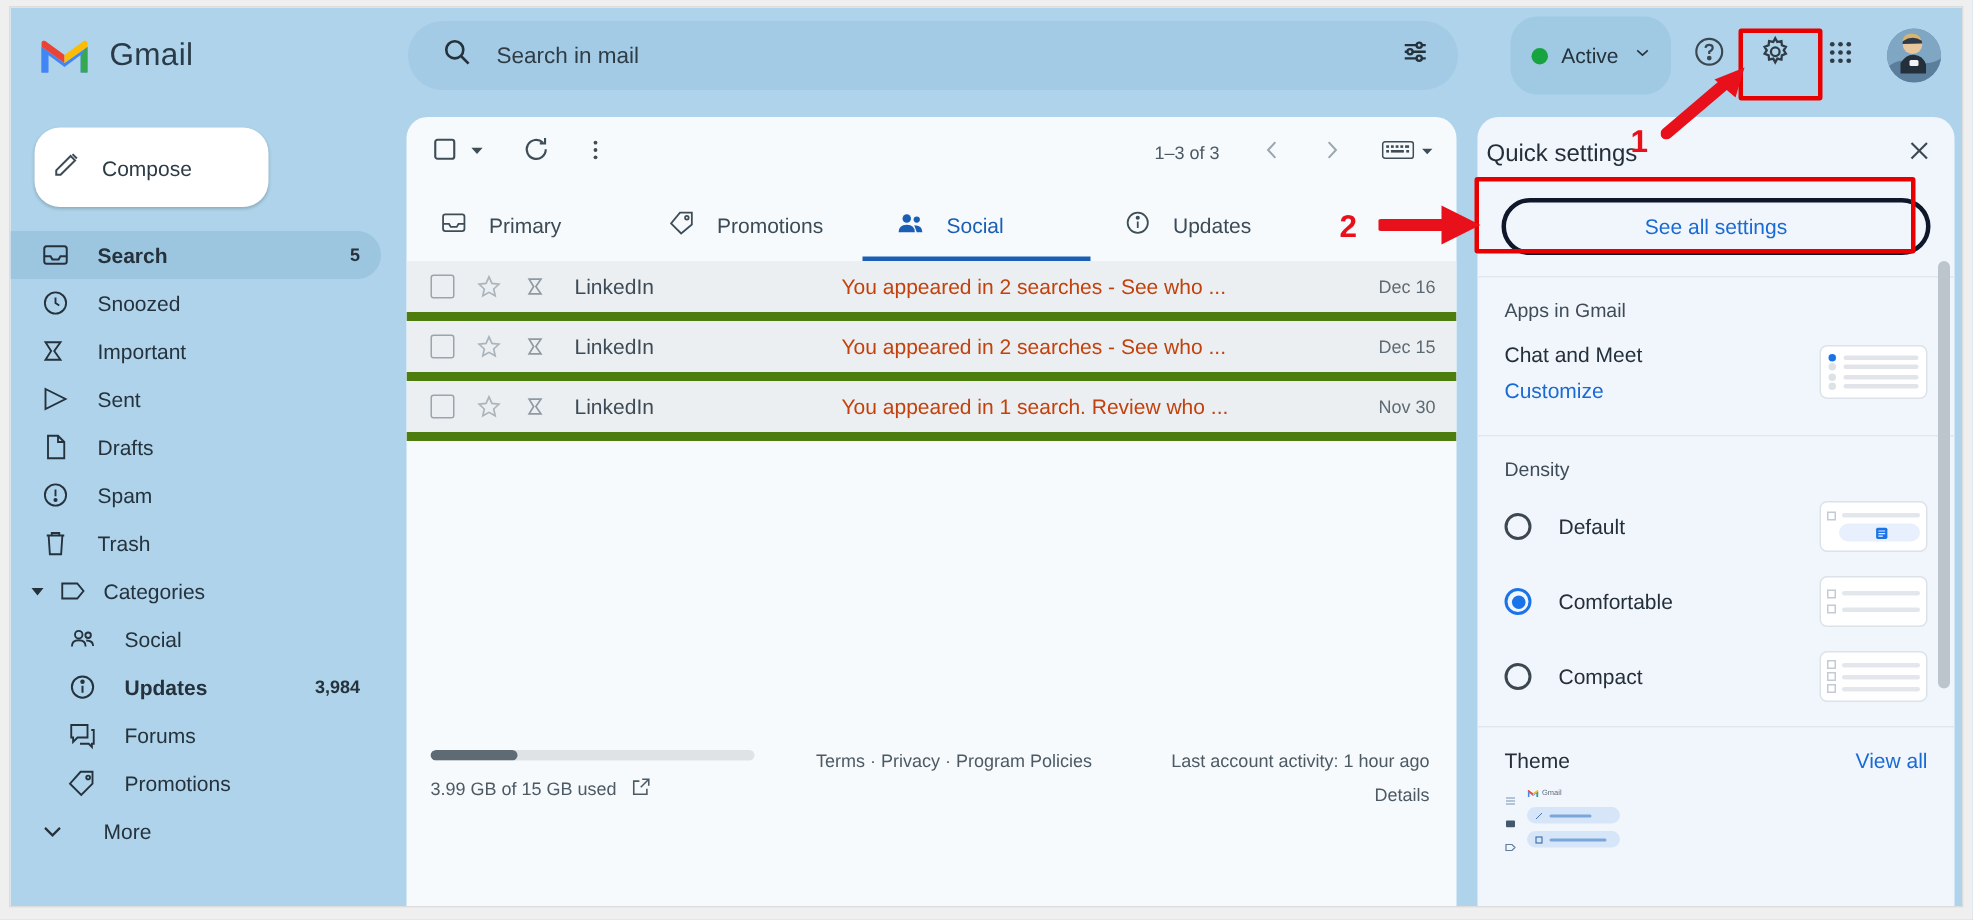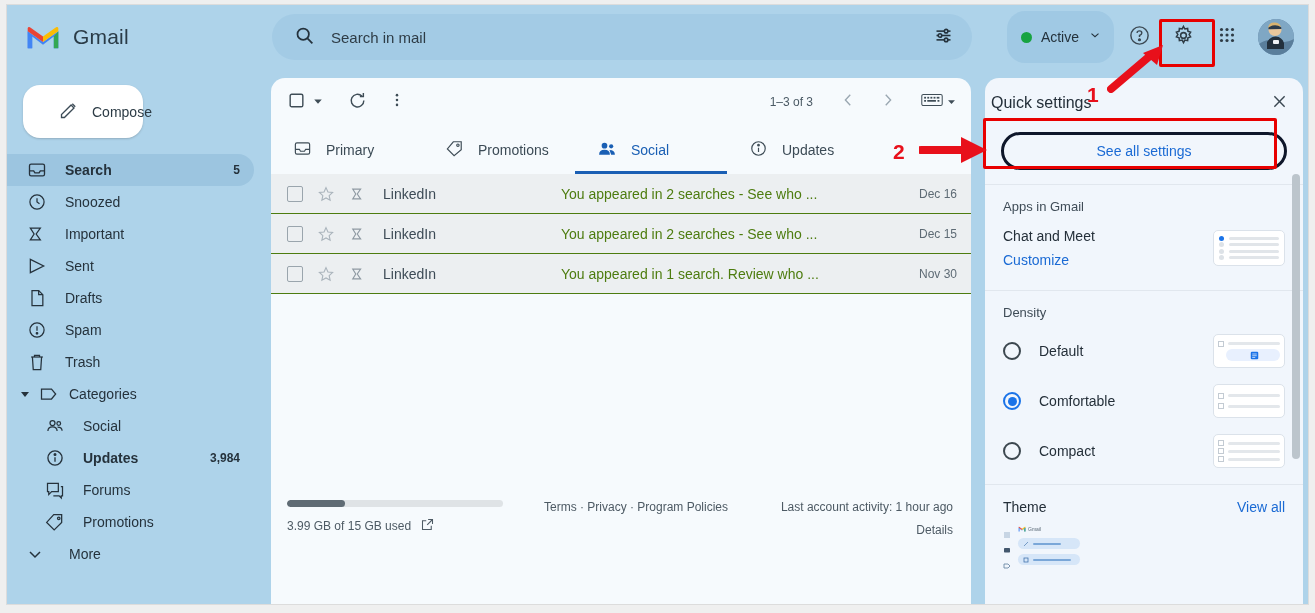--- a/index.html
+++ b/index.html
@@ -27,24 +27,24 @@
   .brand {
     display: flex; align-items: center;
     height: 64px; padding-left: 18px; gap: 12px;
   }
   .gmail-logo { width: 36px; height: 27px; display:block; }
   .brand-name {
     font-size: 21px; color: #2a3b47; letter-spacing: .2px;
   }
   .compose-btn {
     margin: 16px 0 0 16px;
-    width: 120px; height: 53px;
+    width: 156px; height: 53px;
     background: #fff; border-radius: 17px;
     display: flex; align-items: center; gap: 13px;
-    padding-left: 36px;
+    padding-left: 12px;
     box-shadow: 0 1px 2px rgba(60,64,67,.25);
     cursor: pointer;
   }
   .compose-label { font-size: 14px; color: #2c3b45; }
   .nav { margin-top: 16px; }
   .nav-item {
     height: 32px; display: flex; align-items: center;
     padding-left: 20px; gap: 18px; cursor: pointer;
     border-radius: 0 16px 16px 0;
     margin-right: 12px;
@@ -127,29 +127,29 @@
     font-size: 14px; color: #3c4b56; min-width: 152px;
   }
   .tab.selected { color: #1a5fb4; font-weight: normal; }
   .tab.selected::after {
     content: ""; position: absolute; left: 0; right: 0; bottom: 0;
     height: 3px; background: #1a5fb4;
   }
 
   .row {
     height: 40px; display: flex; align-items: center;
-    border-bottom: 1px solid #4d7c0f;
+    border-bottom: 6px solid #4d7c0f;
     background: #eceff1; cursor: pointer;
     padding: 0 14px 0 16px;
   }
   .row .cb { width: 16px; height: 16px; border: 1.6px solid #9aa5ad; border-radius: 2px; margin-right: 14px; flex:0 0 16px;}
   .row .star { width: 18px; height: 18px; margin-right: 14px; flex:0 0 18px;}
   .row .imp  { width: 18px; height: 18px; margin-right: 16px; flex:0 0 18px;}
   .row .sender { width: 178px; font-size: 14px; color: #3d4b56; }
-  .row .subject { flex: 1; font-size: 14px; color: #4d7c0f; white-space: nowrap; overflow: hidden; }
+  .row .subject { flex: 1; font-size: 14px; color: #c2410c; white-space: nowrap; overflow: hidden; }
   .row .date { font-size: 12px; color: #5e6b75; width: 56px; text-align: right; }
 
   .footer {
     position: absolute; left: 0; right: 0; bottom: 0; height: 120px;
     padding: 16px 18px 0 16px;
   }
   .f-grid { display: flex; align-items: flex-start; }
   .f-col-l { width: 232px; }
   .storage-bar { width: 216px; height: 7px; border-radius: 4px; background: #dfe3e6; overflow: hidden; }
   .storage-fill { height: 100%; background: #5f6b74; border-radius: 4px; }

